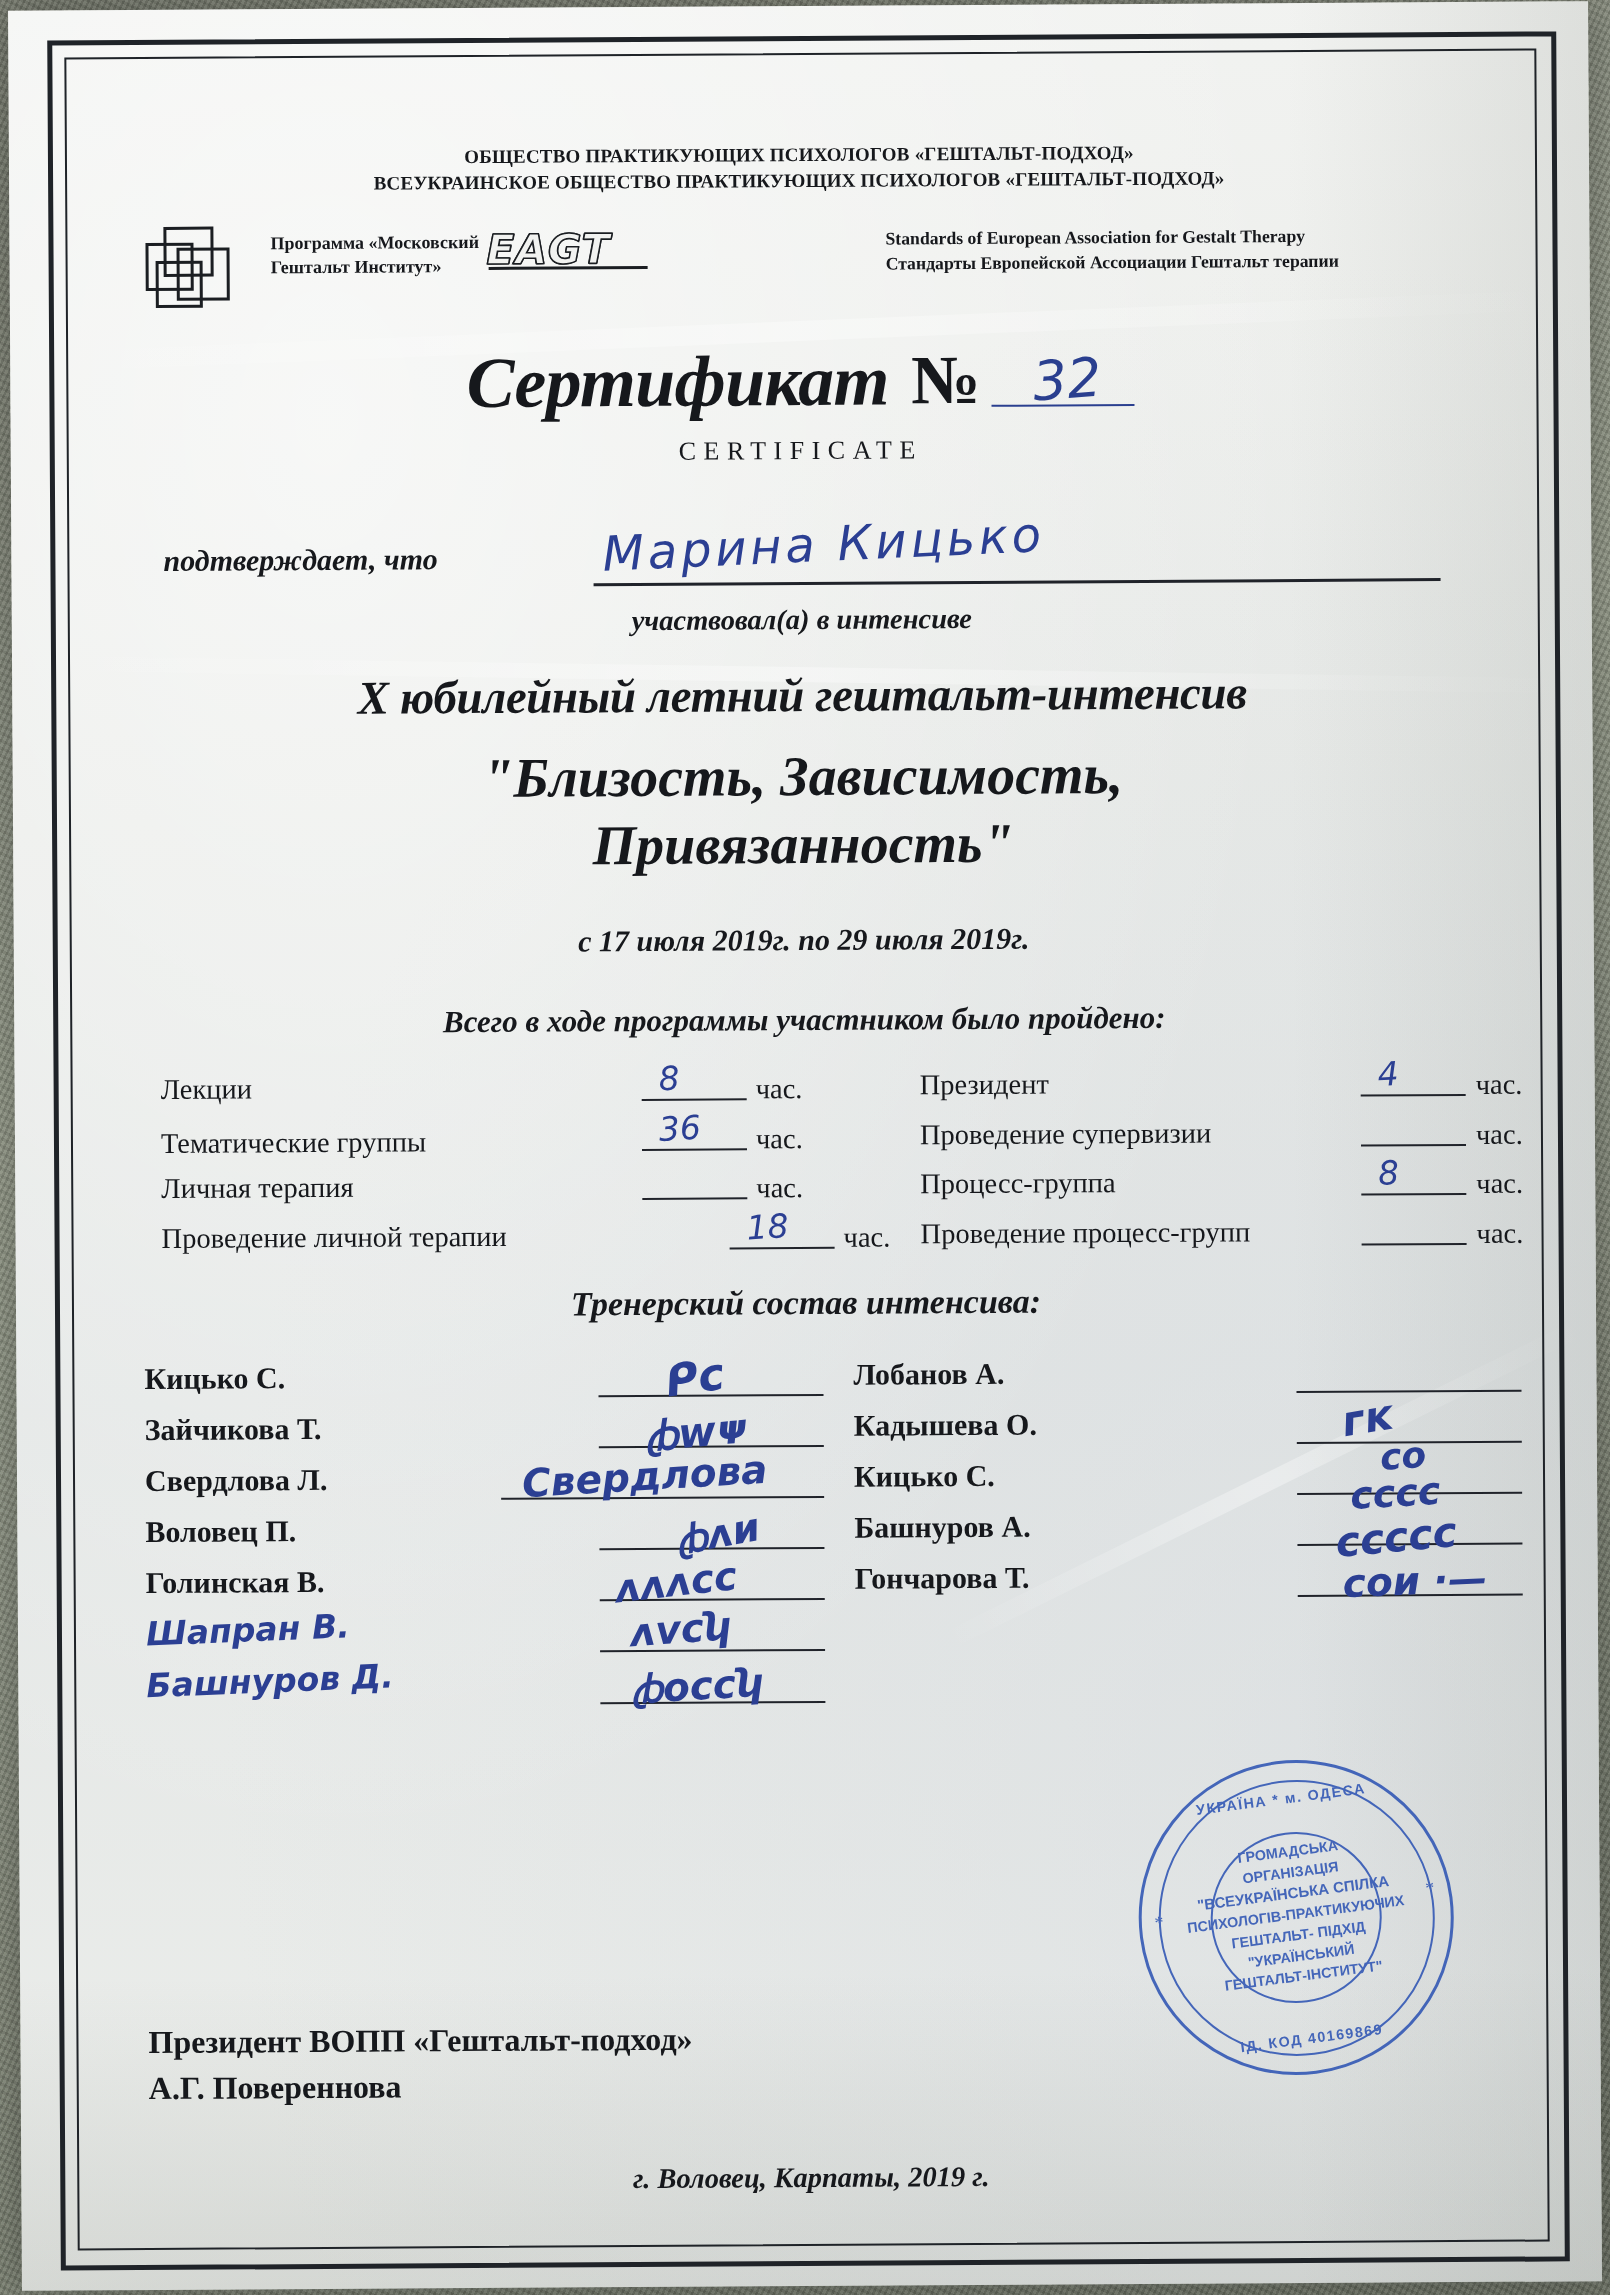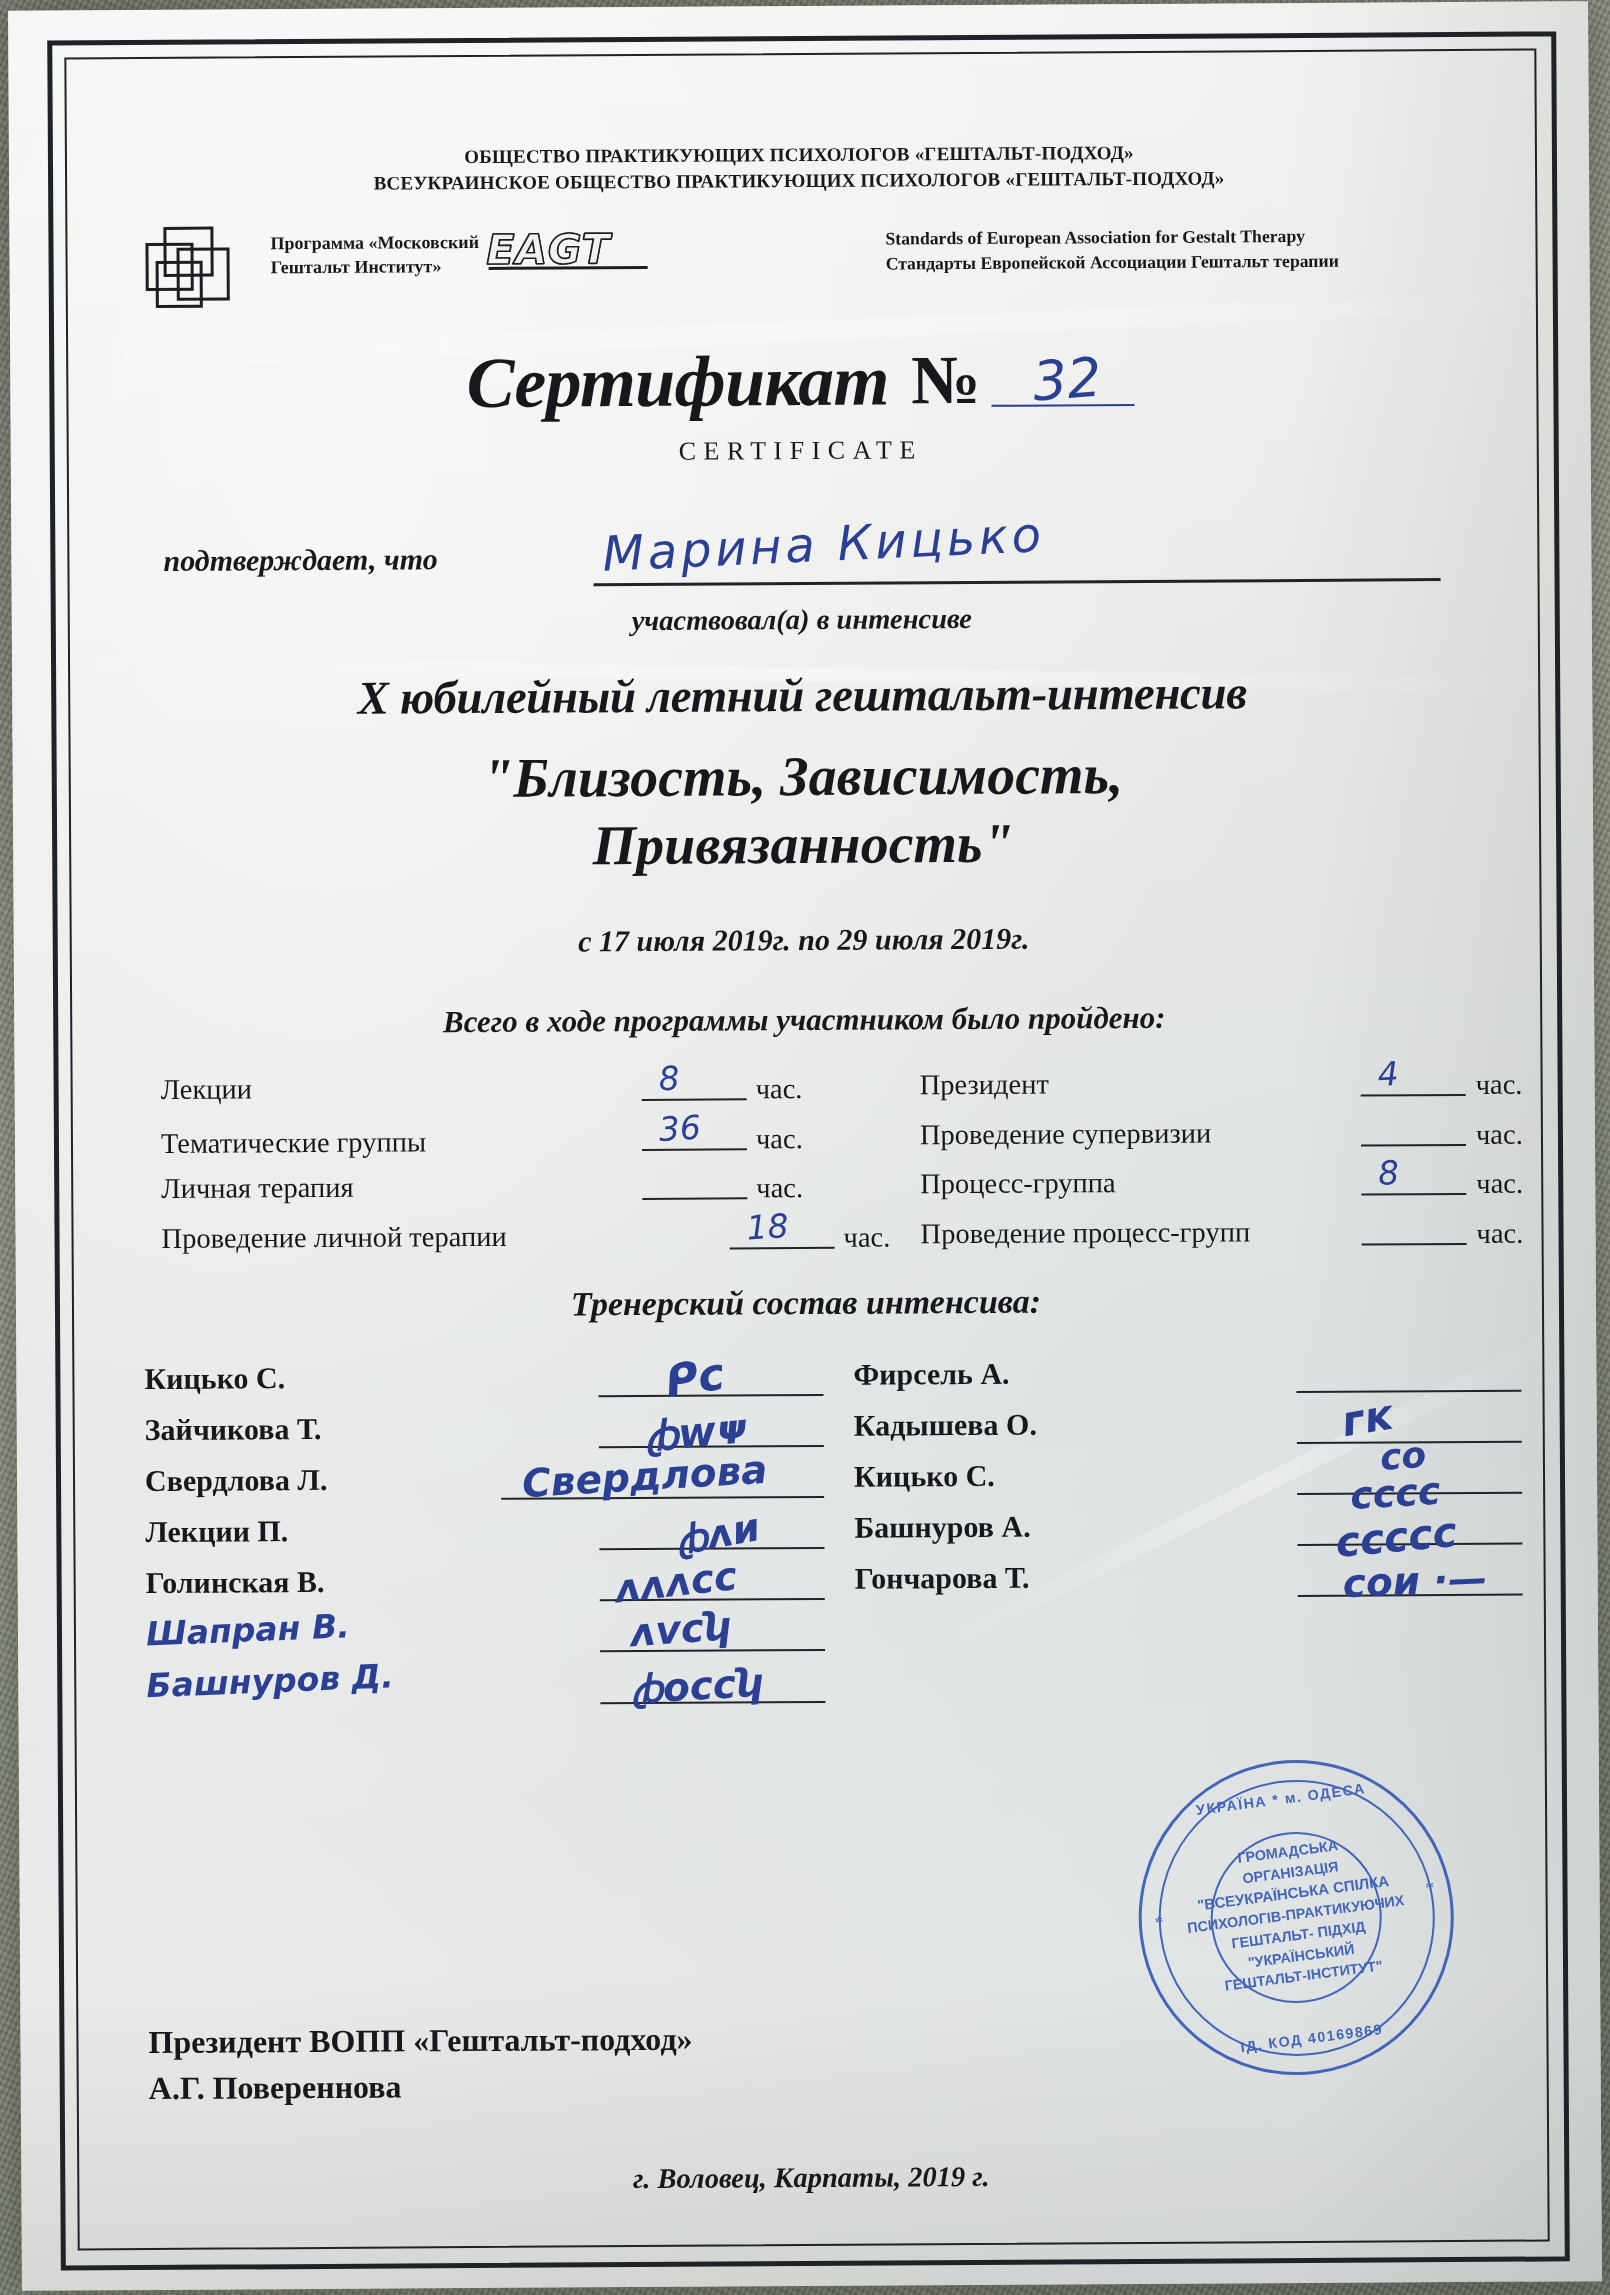--- a/index.html
+++ b/index.html
@@ -538,41 +538,41 @@
 
         <span class="tname" style="left:72px; top:0;">Кицько С.</span>
         <span class="tline" style="left:526px; top:36px; width:225px;"></span>
 
         <span class="tname" style="left:72px; top:51px;">Зайчикова Т.</span>
         <span class="tline" style="left:526px; top:87px; width:225px;"></span>
 
         <span class="tname" style="left:72px; top:102px;">Свердлова Л.</span>
         <span class="tline" style="left:428px; top:138px; width:323px;"></span>
 
-        <span class="tname" style="left:72px; top:153px;">Лекции П.</span>
+        <span class="tname" style="left:72px; top:153px;">Воловец П.</span>
         <span class="tline" style="left:526px; top:189px; width:225px;"></span>
 
         <span class="tname" style="left:72px; top:204px;">Голинская В.</span>
         <span class="tline" style="left:526px; top:240px; width:225px;"></span>
 
         <span class="sig" style="left:72px; top:249px; font-size:33px; transform:rotate(-2deg);">Шапран В.</span>
         <span class="tline" style="left:526px; top:291px; width:225px;"></span>
 
         <span class="sig" style="left:72px; top:300px; font-size:33px; transform:rotate(-2deg);">Башнуров Д.</span>
         <span class="tline" style="left:526px; top:343px; width:225px;"></span>
 
         <span class="sig" style="left:593px; top:-7.5px; font-size:44px; transform:rotate(-8deg);">ᑭᴄ</span>
         <span class="sig" style="left:571px; top:44px; font-size:41px; transform:rotate(-5deg);">ꞗᴡᴪ</span>
         <span class="sig" style="left:449px; top:95px; font-size:39px; transform:rotate(-3deg);">Свердлова</span>
         <span class="sig" style="left:601px; top:147px; font-size:39px; transform:rotate(-10deg);">ꞗᴧᴎ</span>
         <span class="sig" style="left:541px; top:201px; font-size:39px; transform:rotate(-6deg);">ᴧᴧᴧᴄᴄ</span>
         <span class="sig" style="left:556px; top:248px; font-size:39px; transform:rotate(-4deg);">ᴧᴠᴄʮ</span>
         <span class="sig" style="left:556px; top:299px; font-size:39px; transform:rotate(-3deg);">ꞗᴏᴄᴄʮ</span>
 
-        <span class="tname" style="left:781px; top:0;">Фирсель А.</span>
+        <span class="tname" style="left:781px; top:0;">Лобанов А.</span>
         <span class="tline" style="left:1224px; top:36px; width:225px;"></span>
 
         <span class="tname" style="left:781px; top:51px;">Кадышева О.</span>
         <span class="tline" style="left:1224px; top:87px; width:225px;"></span>
 
         <span class="tname" style="left:781px; top:102px;">Кицько С.</span>
         <span class="tline" style="left:1224px; top:138px; width:225px;"></span>
 
         <span class="tname" style="left:781px; top:153px;">Башнуров А.</span>
         <span class="tline" style="left:1224px; top:189px; width:225px;"></span>

